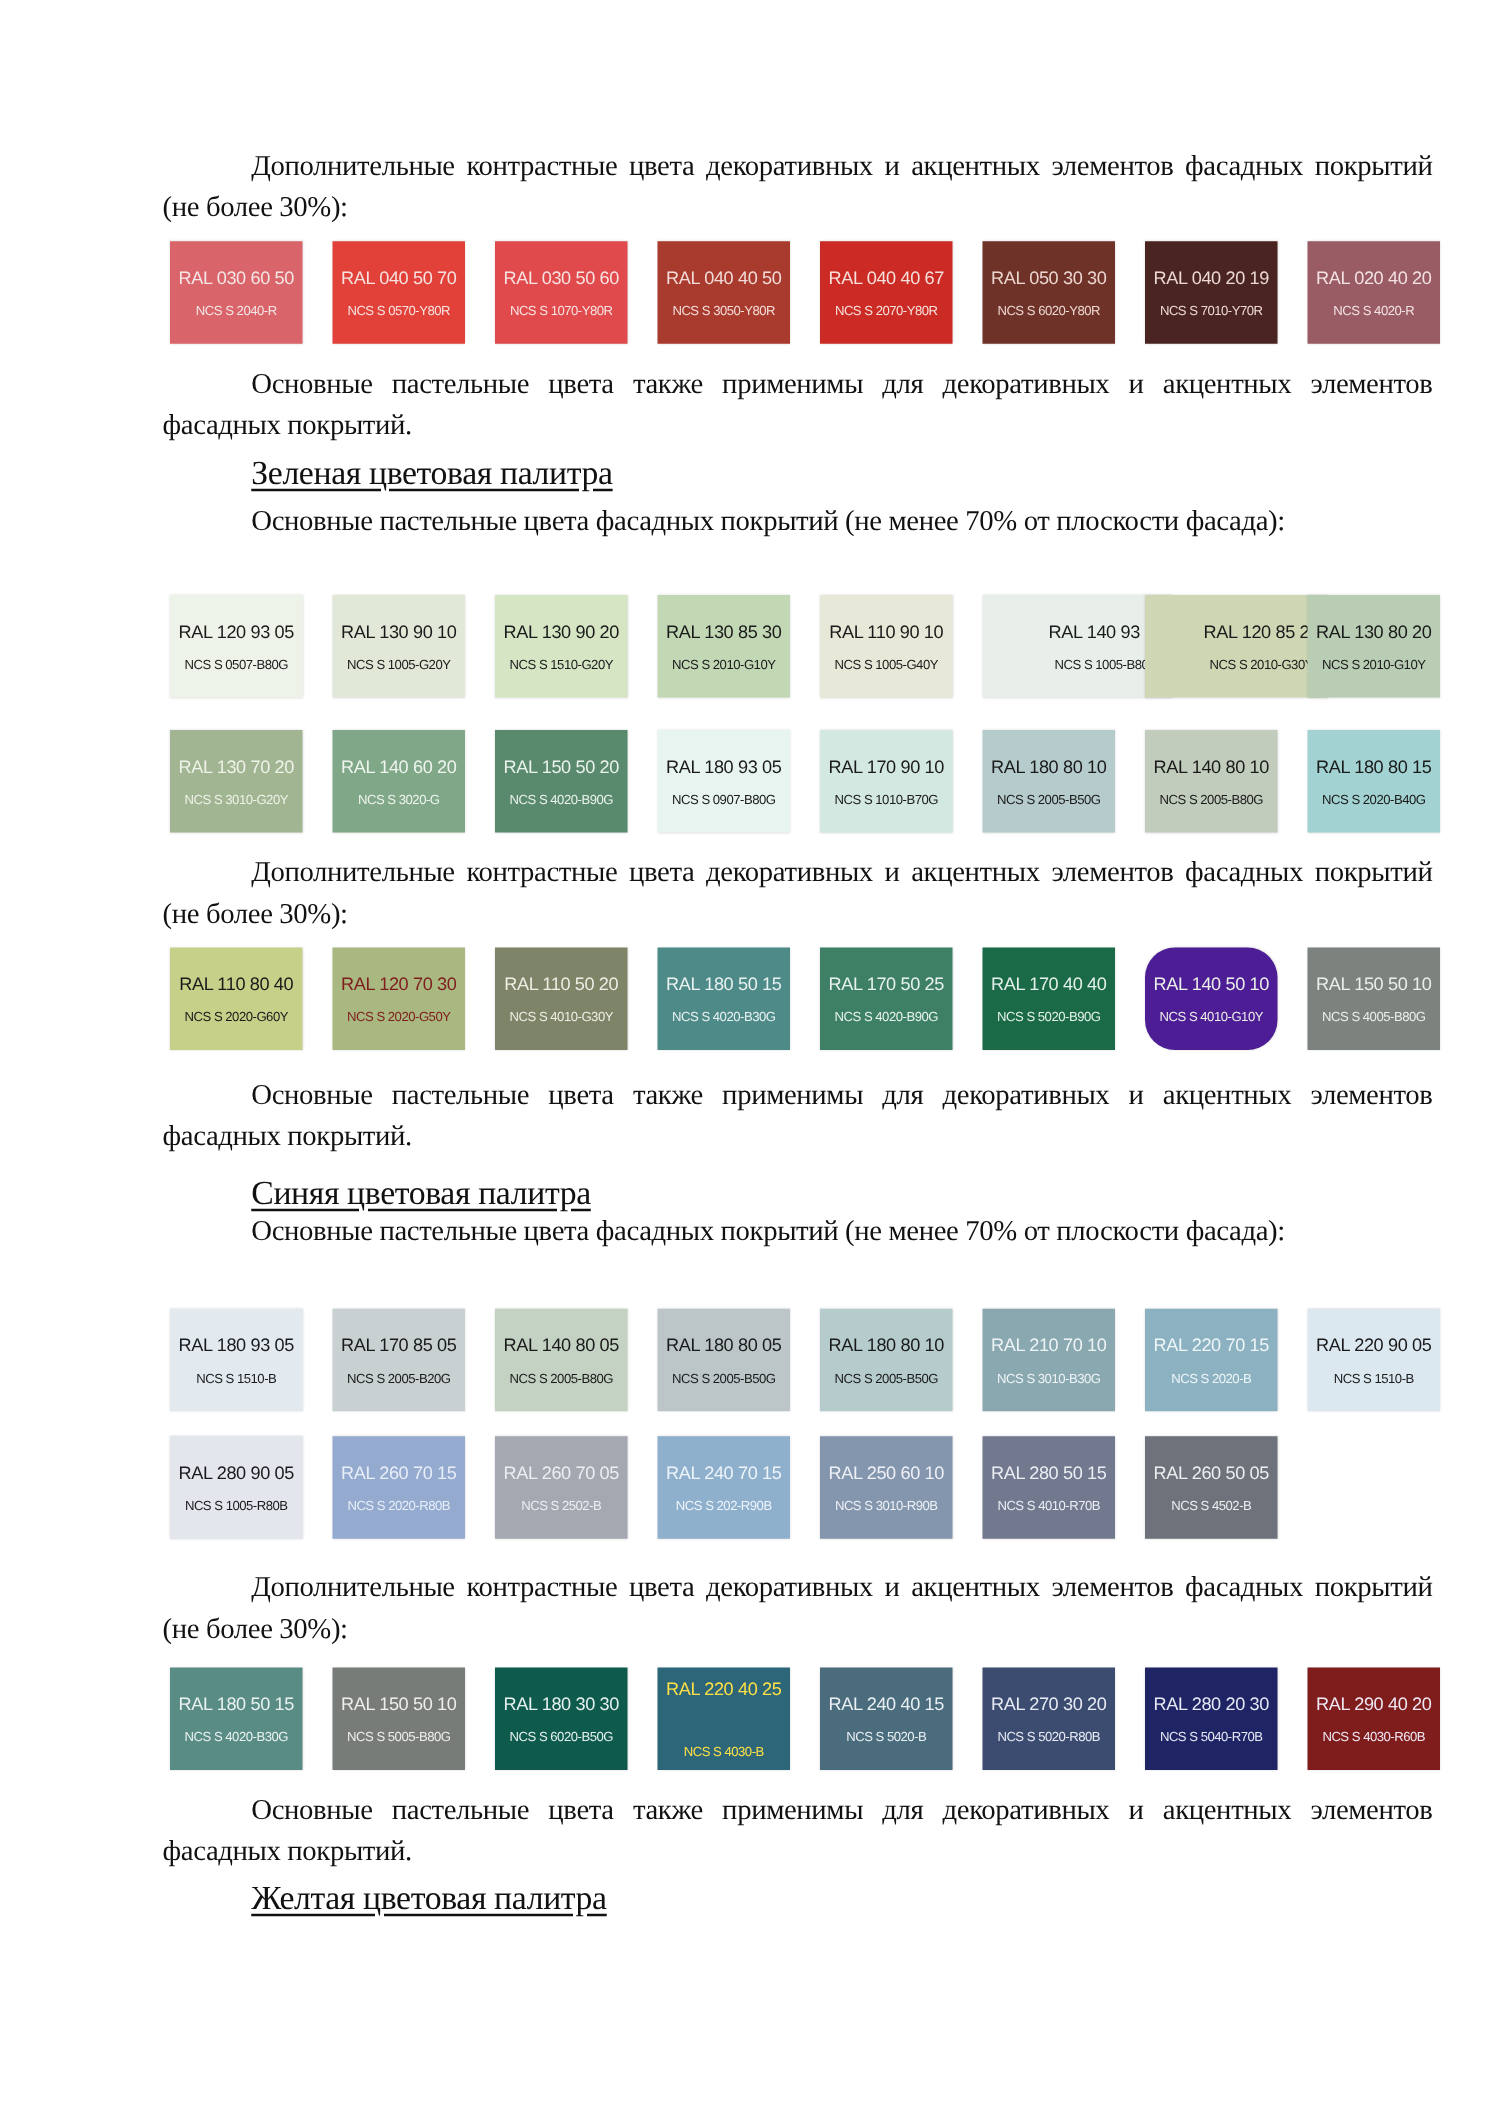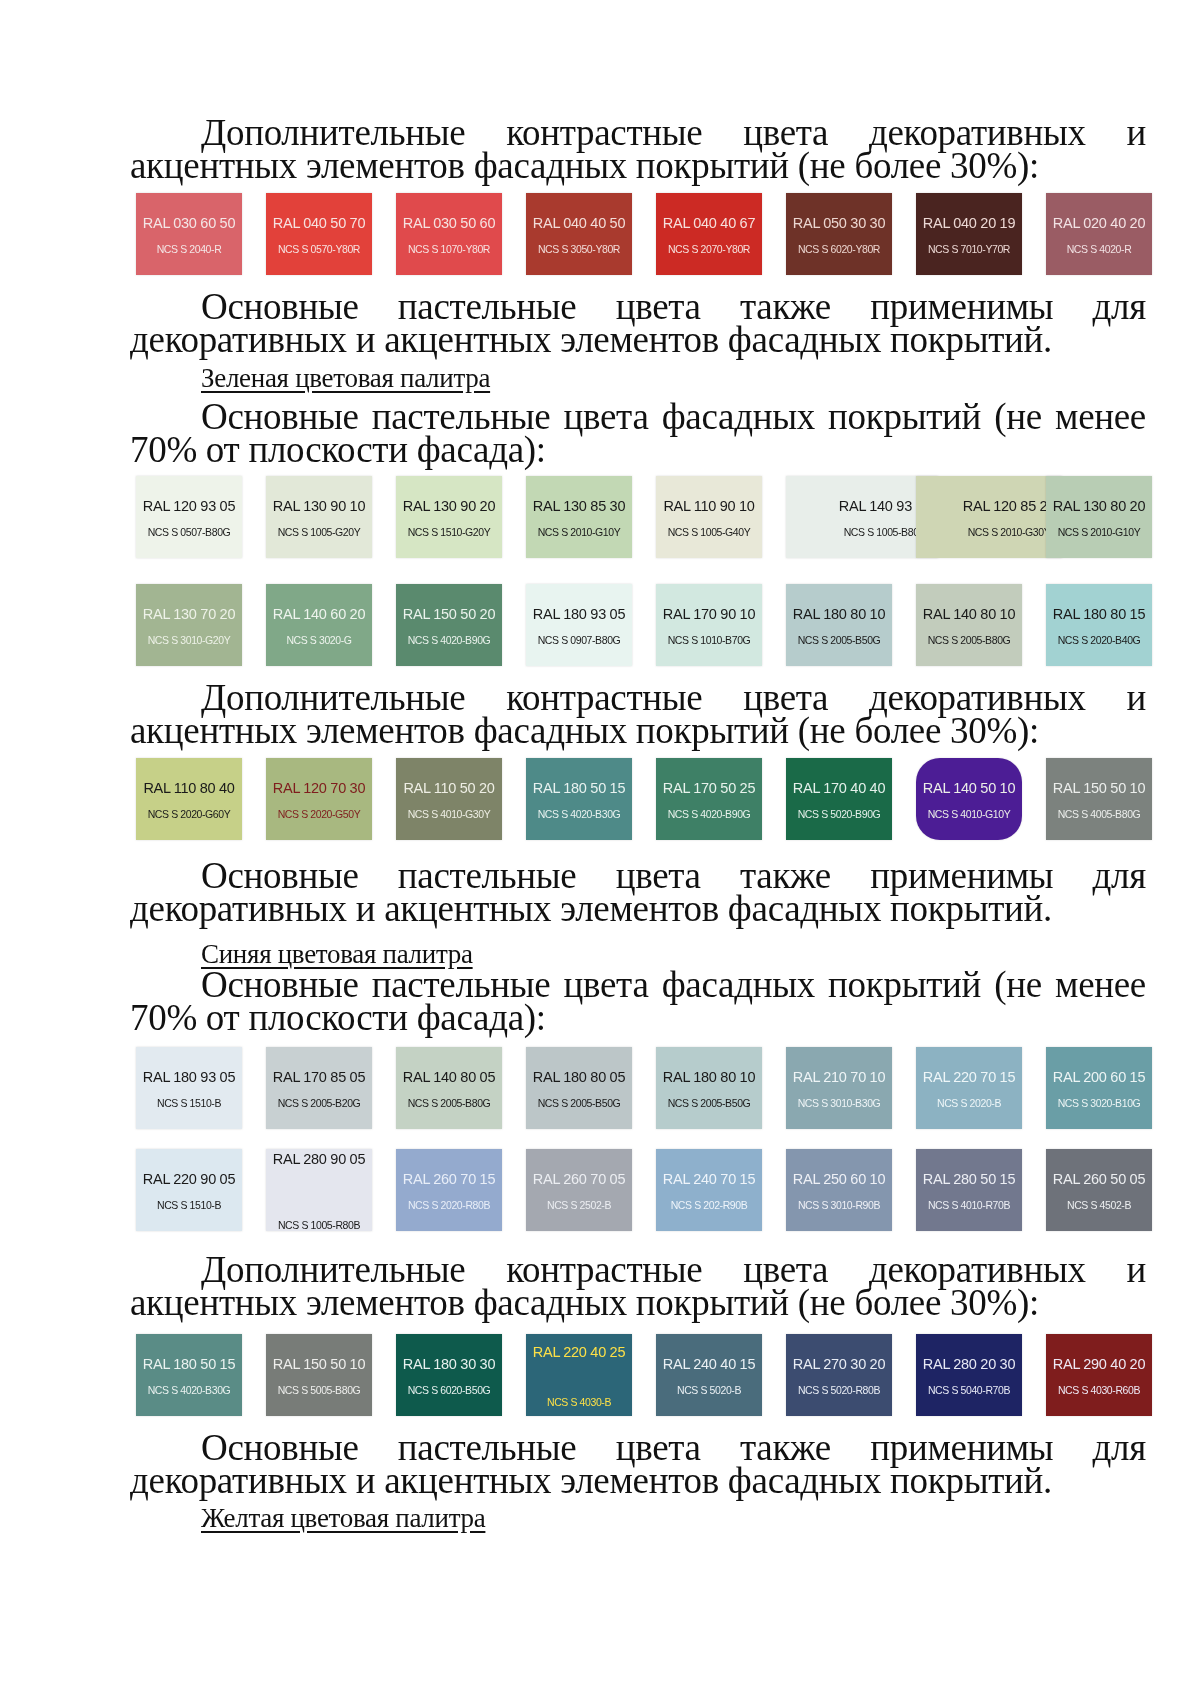--- a/index.html
+++ b/index.html
@@ -1,17 +1,17 @@
 <!DOCTYPE html>
 <html><head>
 <meta charset="utf-8">
 <style>
   html, body { margin: 0; padding: 0; background: #ffffff; }
   body { width: 1200px; height: 1697px; position: relative; overflow: hidden; font-family: "Liberation Serif", "DejaVu Serif", serif; color: #111; }
-  .para { position: absolute; left: 130px; width: 1016px; font-size: 37px; line-height: 33px; text-align: justify; text-align-last: left; letter-spacing: -0.3px; }
+  .para { position: absolute; left: 130px; width: 1016px; font-size: 23px; line-height: 33px; text-align: justify; text-align-last: left; letter-spacing: -0.3px; }
   .para .indent { display: inline-block; width: 71px; }
   .heading { position: absolute; left: 201px; font-size: 27px; line-height: 33px; text-decoration: underline; text-underline-offset: 4px; letter-spacing: -0.3px; }
   .grid { position: absolute; left: 136px; width: 1020px; display: grid; grid-template-columns: repeat(8, 106px); column-gap: 24px; row-gap: 26px; }
   .swatch { width: 106px; height: 82px; display: flex; flex-direction: column; align-items: center; justify-content: center; font-family: "Liberation Sans", "DejaVu Sans", sans-serif; box-shadow: 0 0 2px rgba(0,0,0,0.15); }
   .swatch .ral { font-size: 14.5px; letter-spacing: -0.3px; margin-top: 2px; }
   .swatch .ncs { font-size: 10.5px; letter-spacing: -0.4px; margin-top: 12px; }
 </style>
 </head>
 <body>
 
@@ -184,29 +184,25 @@
       <div class="ncs">NCS S 2005-B50G</div>
     </div>
     <div class="swatch" style="background: rgb(138, 168, 176); color: rgb(238, 244, 246);">
       <div class="ral">RAL 210 70 10</div>
       <div class="ncs">NCS S 3010-B30G</div>
     </div>
     <div class="swatch" style="background: rgb(140, 178, 194); color: rgb(238, 246, 248);">
       <div class="ral">RAL 220 70 15</div>
       <div class="ncs">NCS S 2020-B</div>
     </div>
-    <div class="swatch" style="background: rgb(106, 158, 166); color: rgb(236, 244, 244);">
-      <div class="ral">RAL 200 60 15</div>
-      <div class="ncs">NCS S 3020-B10G</div>
-    </div>
     <div class="swatch" style="background: rgb(220, 232, 240); color: rgb(26, 26, 26);">
       <div class="ral">RAL 220 90 05</div>
       <div class="ncs">NCS S 1510-B</div>
     </div>
-    <div class="swatch" style="background: rgb(228, 230, 238); color: rgb(26, 26, 26); justify-content: space-between;">
+    <div class="swatch" style="background: rgb(228, 230, 238); color: rgb(26, 26, 26);">
       <div class="ral">RAL 280 90 05</div>
       <div class="ncs">NCS S 1005-R80B</div>
     </div>
     <div class="swatch" style="background: rgb(148, 170, 206); color: rgb(232, 238, 248);">
       <div class="ral">RAL 260 70 15</div>
       <div class="ncs">NCS S 2020-R80B</div>
     </div>
     <div class="swatch" style="background: rgb(164, 168, 176); color: rgb(236, 238, 242);">
       <div class="ral">RAL 260 70 05</div>
       <div class="ncs">NCS S 2502-B</div>

